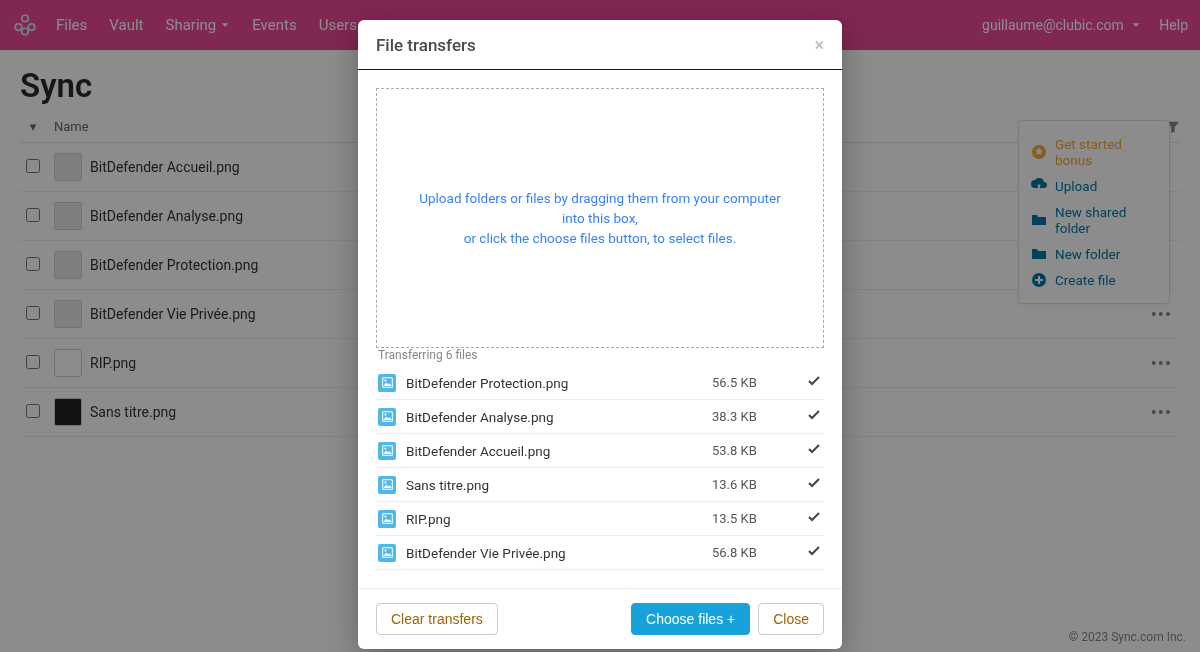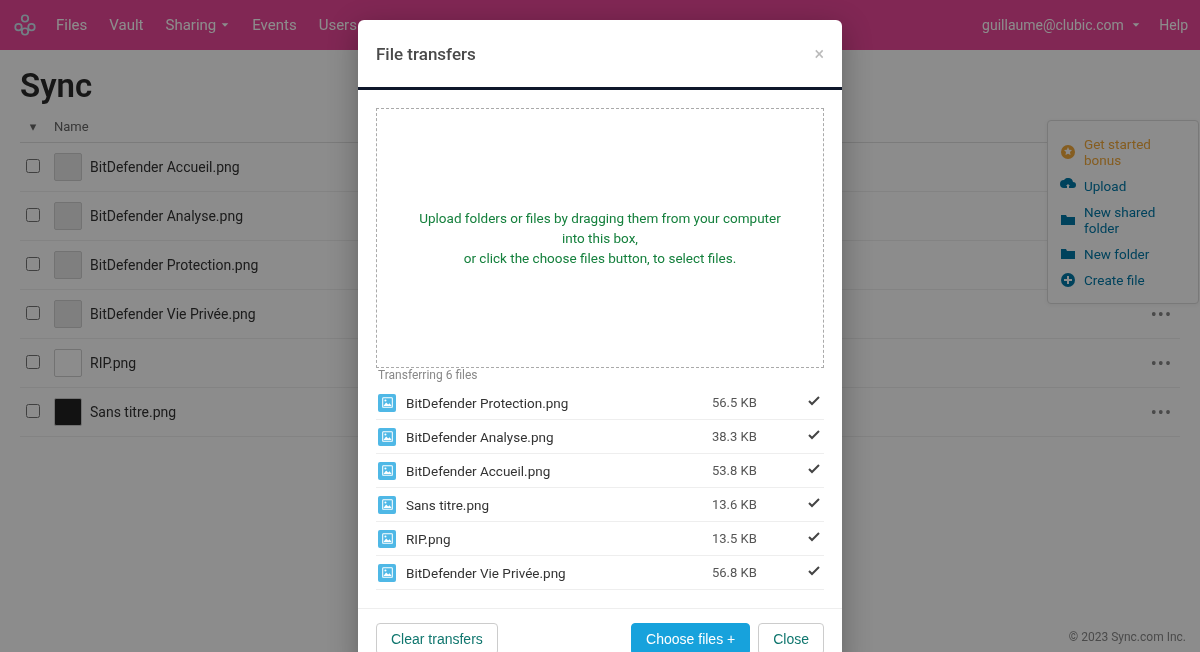--- a/index.html
+++ b/index.html
@@ -27,46 +27,46 @@
 .file-row .thumb { width: 28px; height: 28px; margin: 0 8px; background: #e8e8e8; border: 1px solid #d0d0d0; border-radius: 2px; display: flex; align-items: center; justify-content: center; font-size: 8px; color: #999; overflow: hidden; }
 .file-row .fname { color: #333; }
 .file-row .dots { margin-left: auto; color: #888; font-size: 18px; letter-spacing: 1px; padding-right: 8px; cursor: pointer; }
 
 .footer-info { display: flex; align-items: center; gap: 6px; color: #777; font-size: 13px; padding: 14px 0; flex-direction: column; }
 .footer-info svg { width: 14px; height: 14px; }
 
 .copyright { position: absolute; bottom: 8px; right: 14px; font-size: 12px; color: #888; }
 
 
-.side-panel { position: absolute; top: 120px; right: 1px; width: 152px; background: #fff; border: 1px solid #ddd; border-radius: 4px; box-shadow: 0 1px 4px rgba(0,0,0,0.06); padding: 10px 12px; z-index: 3; }
+.side-panel { position: absolute; top: 120px; right: 30px; width: 152px; background: #fff; border: 1px solid #ddd; border-radius: 4px; box-shadow: 0 1px 4px rgba(0,0,0,0.06); padding: 10px 12px; z-index: 3; }
 .side-panel .item { display: flex; align-items: center; gap: 8px; padding: 5px 0; cursor: pointer; }
 .side-panel .item .ic { width: 16px; height: 16px; color: #0079a8; flex-shrink: 0; }
 .side-panel .item.bonus { color: #f2a93b; }
 .side-panel .item.bonus .ic { color: #f2a93b; }
 .side-panel .item span { color: #0079a8; font-size: 13.5px; }
 .side-panel .item.bonus span { color: #f2a93b; }
 
 
 .overlay { position: absolute; inset: 0; background: rgba(0,0,0,0.45); z-index: 5; display: flex; align-items: flex-start; justify-content: center; }
 .modal { background: #fff; width: 484px; margin-top: 20px; border-radius: 6px; box-shadow: 0 8px 30px rgba(0,0,0,0.3); display: flex; flex-direction: column; }
-.modal-head { display: flex; align-items: center; padding: 23px 18px; border-bottom: 3px solid #0f172a; }
+.modal-head { display: flex; align-items: center; padding: 14px 18px; border-bottom: 1px solid #0f172a; }
 .modal-head h3 { font-size: 17px; font-weight: 500; color: #4a4a4a; }
 .modal-head .close { margin-left: auto; color: #bbb; cursor: pointer; font-size: 18px; }
 .modal-body { padding: 18px; }
-.dropzone { border: 1.5px dashed #aaa; height: 260px; display: flex; align-items: center; justify-content: flex-end; text-align: center; color: #15803d; font-size: 13.5px; line-height: 1.5; padding: 0 40px; }
+.dropzone { border: 1.5px dashed #aaa; height: 260px; display: flex; align-items: center; justify-content: flex-end; text-align: center; color: #3b82f6; font-size: 13.5px; line-height: 1.5; padding: 0 40px; }
 .transfer-label { color: #888; font-size: 12px; margin-bottom: 4px; padding: 0 2px; }
 .transfer-row { display: flex; align-items: center; border-bottom: 1px solid #eee; padding: 7px 2px; }
 .transfer-row .tic { width: 18px; height: 18px; background: #4fb8e6; border-radius: 2px; margin-right: 10px; display: flex; align-items: center; justify-content: center; }
 .transfer-row .tic svg { width: 11px; height: 11px; fill: #fff; }
 .transfer-row .tname { color: #333; font-size: 13.5px; }
 .transfer-row .tsize { margin-left: auto; color: #555; font-size: 13px; width: 80px; }
 .transfer-row .check { width: 30px; text-align: right; color: #555; }
 .transfer-row .check svg { width: 16px; height: 16px; }
 .modal-foot { display: flex; align-items: center; padding: 14px 18px; border-top: 1px solid #eee; gap: 8px; }
-.btn { border: 1px solid #ccc; background: #fff; padding: 7px 14px; border-radius: 4px; font-size: 14px; cursor: pointer; color: #0f766e; }
+.btn { border: 1px solid #ccc; background: #fff; padding: 7px 14px; border-radius: 4px; font-size: 14px; cursor: pointer; color: #a16207; }
 .btn.primary { background: #17a2dc; border-color: #17a2dc; color: #fff; }
 .modal-foot .spacer { flex: 1; }
 </style>
 </head>
 <body>
 
 <div class="topbar">
   <svg class="logo" viewBox="0 0 24 24" fill="none" stroke="#cfe8f2" stroke-width="1.6">
     <circle cx="12" cy="6" r="3"></circle>
       <circle cx="6" cy="14" r="3"></circle>

